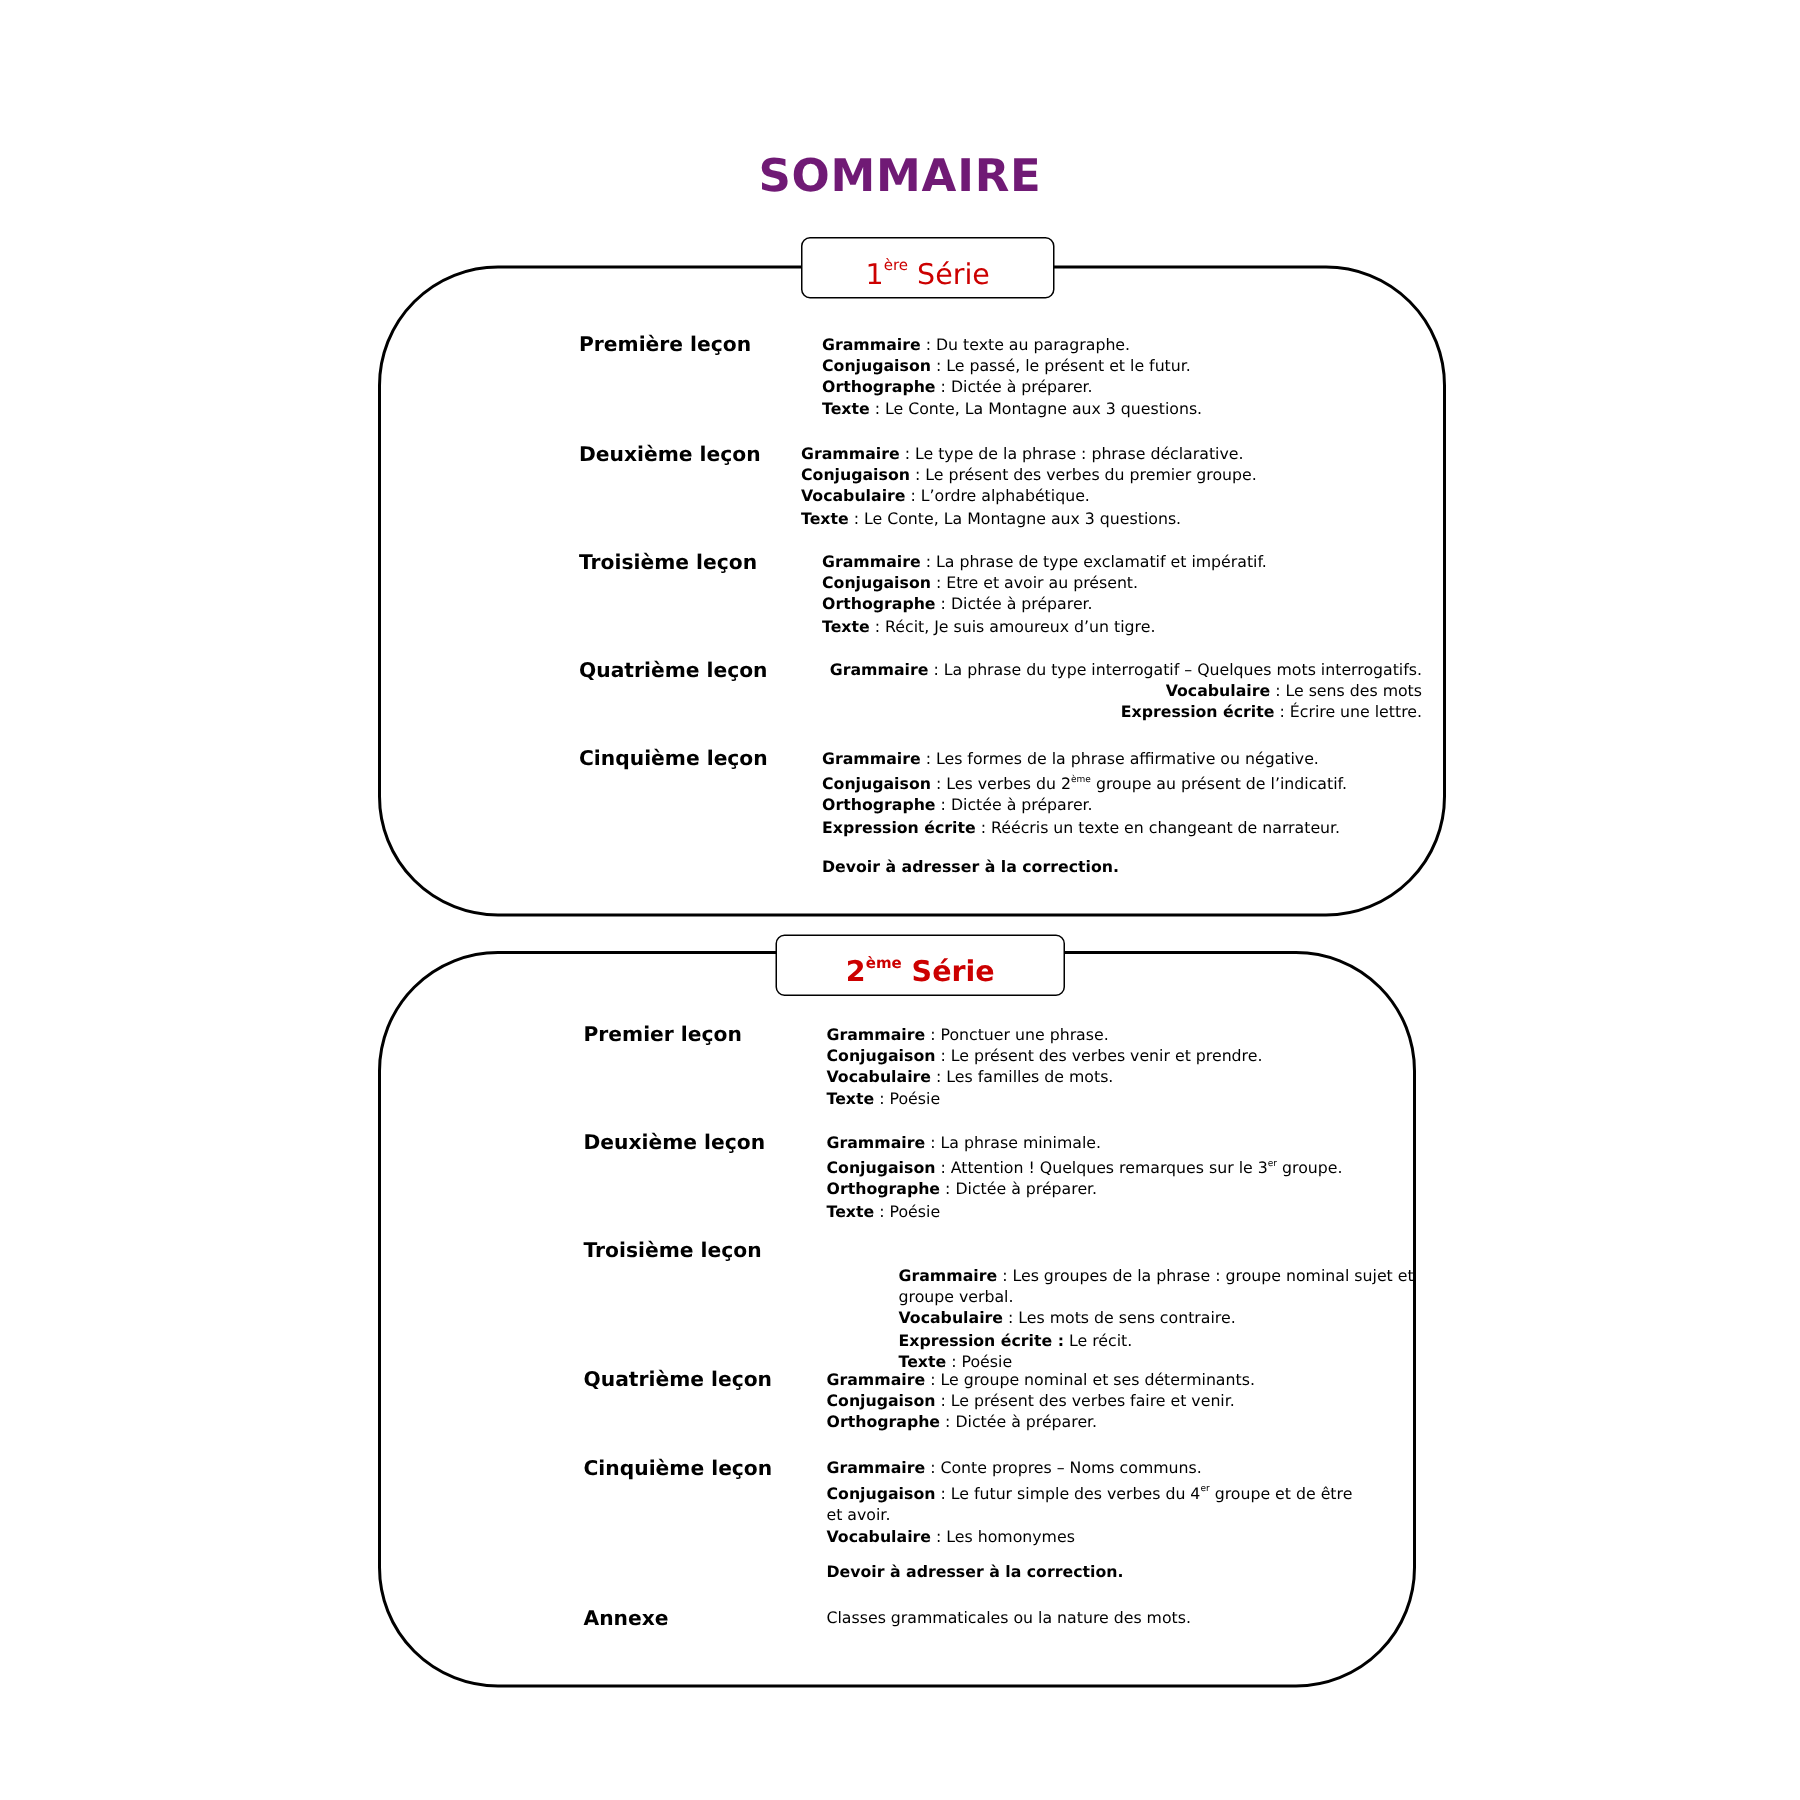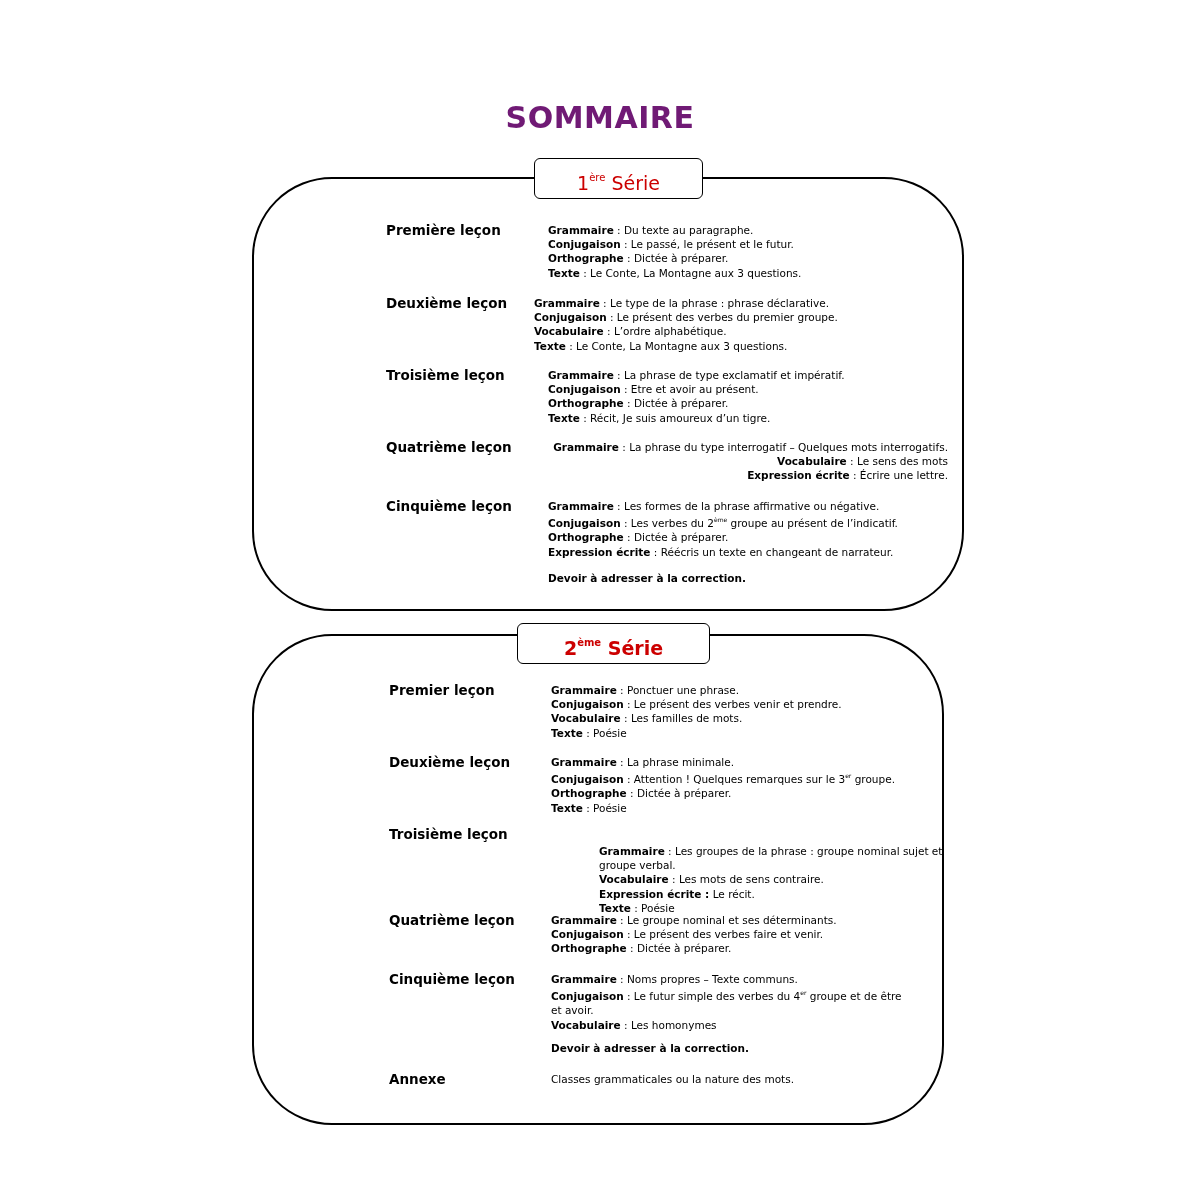--- a/index.html
+++ b/index.html
@@ -110,21 +110,21 @@
       <div class="lesson-title">Quatrième leçon</div>
       <div class="lesson-lines" style="left: 162px; top: 1px; width: 360px;">
         <div class="line"><b>Grammaire</b><span> : </span><span>Le groupe nominal et ses déterminants.</span></div>
         <div class="line"><b>Conjugaison</b><span> : </span><span>Le présent des verbes faire et venir.</span></div>
         <div class="line"><b>Orthographe</b><span> : </span><span>Dictée à préparer.</span></div>
       </div>
     </div>
     <div class="lesson" style="left: 389px; top: 971px;">
       <div class="lesson-title">Cinquième leçon</div>
       <div class="lesson-lines" style="left: 162px; top: 1px; width: 360px;">
-        <div class="line"><b>Grammaire</b><span> : </span><span>Noms propres – Texte communs.</span></div>
+        <div class="line"><b>Grammaire</b><span> : </span><span>Conte propres – Noms communs.</span></div>
         <div class="line"><b>Conjugaison</b><span> : </span><span>Le futur simple des verbes du 4</span><sup>er</sup><span> groupe et de être et avoir.</span></div>
         <div class="line"><b>Vocabulaire</b><span> : </span><span>Les homonymes</span></div>
       </div>
     </div>
     <div class="devoir" style="left: 551px; top: 1042px;">Devoir à adresser à la correction.</div>
     <div class="lesson-title" style="position: absolute; left: 389px; top: 1071px;">Annexe</div>
     <div class="lesson-lines" style="left: 551px; top: 1072px; white-space: nowrap;">Classes grammaticales ou la nature des mots.</div>
   </div>
 
 </body></html>

